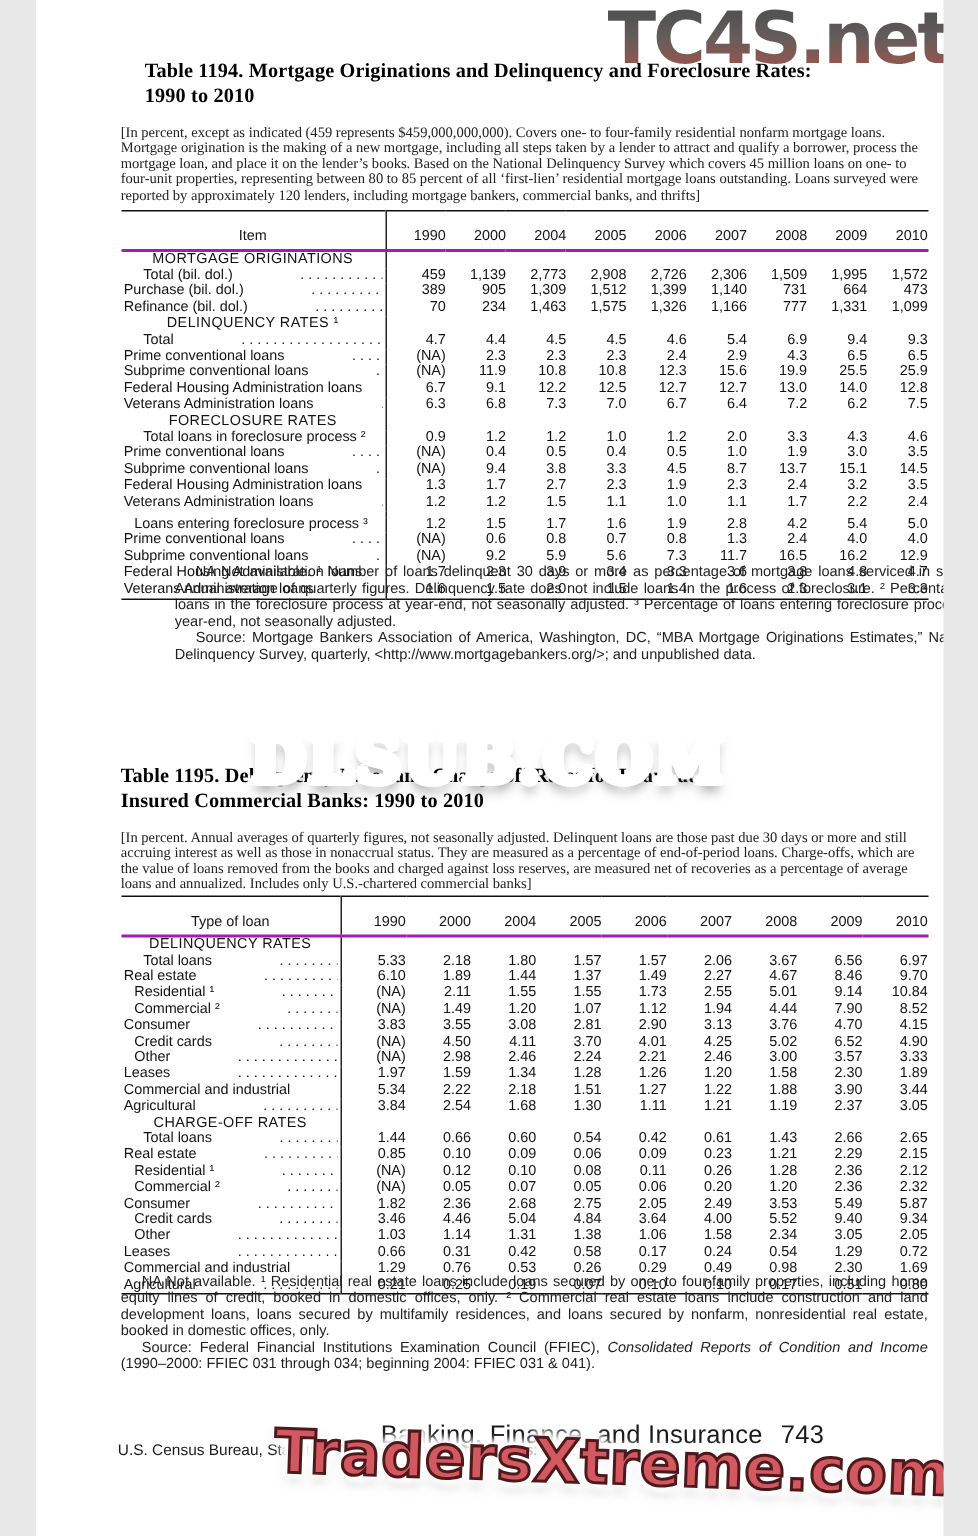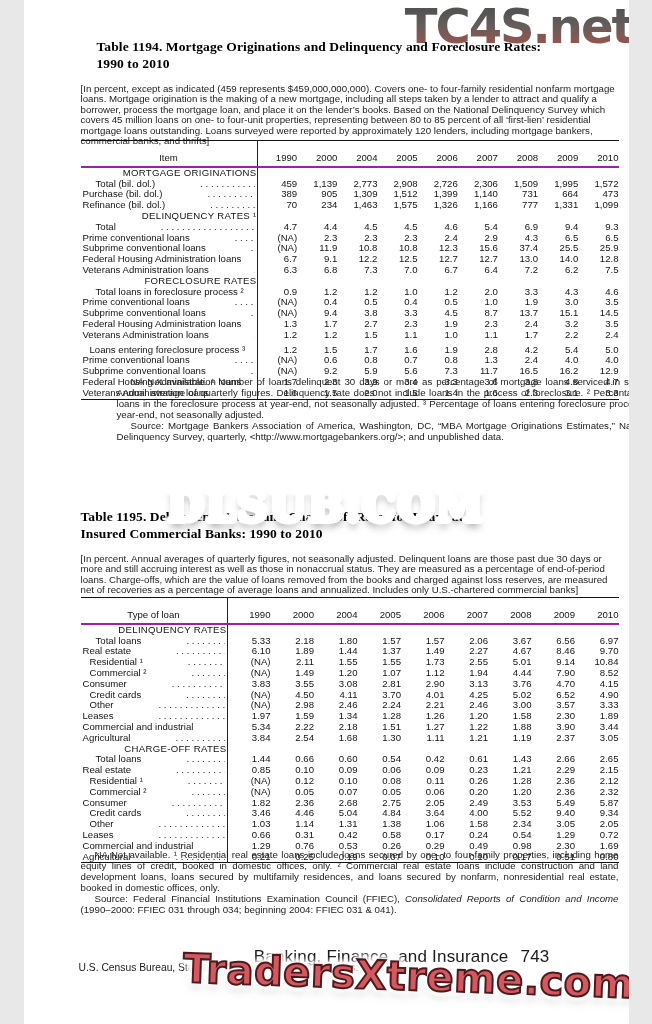--- a/index.html
+++ b/index.html
@@ -13,41 +13,41 @@
     position:absolute;left:57px;width:560px;margin:0;
     font-family:"Liberation Serif","DejaVu Serif",serif;
     font-weight:bold;font-size:13.5px;line-height:17px;color:#000;
     letter-spacing:.1px;z-index:2;
   }
   #t1194-title{top:38px;margin-left:16px;}
   #t1195-title{top:508px;}
   
   .intro{
     position:absolute;left:57px;width:538px;margin:0;
-    font-size:9.7px;line-height:10.4px;color:#222;z-index:2;
+    font-size:9.7px;line-height:10.4px;color:#222;z-index:2;font-family:Liberation Serif, serif;
   }
   #t1194-intro{top:84px;}
   #t1195-intro{top:554px;}
   
   .tbl-wrap{position:absolute;left:57px;z-index:2;}
   #t1194-wrap{top:140px;}
   #t1195-wrap{top:597px;}
   table.stat{
     width:538px;border-collapse:collapse;table-layout:fixed;
     font-size:9.6px;color:#131313;
     border-top:1.6px solid #111;border-bottom:1.6px solid #111;
   }
   table.stat th,table.stat td{padding:0;vertical-align:bottom;line-height:10.8px;font-weight:normal;}
   table.stat thead th{border-bottom:2px solid #a21caf;padding-top:12px;padding-bottom:2px;}
   th.lblh{text-align:center;border-right:1px solid #222;}
   table.t94 th.lblh{width:176px;}
   table.t95 th.lblh{width:146px;}
   th.yr{text-align:right;padding-right:8px;}
   td.lblcell,td.sec{border-right:1px solid #222;}
-  td.sec{text-align:right;padding:3.5px 0 1.5px;letter-spacing:.3px;}
+  td.sec{text-align:center;padding:3.5px 0 1.5px;letter-spacing:.3px;}
   td.val{text-align:right;padding-right:7px;}
   tr.boldrow{font-weight:bold;}
   .lblwrap{display:flex;align-items:flex-start;overflow:hidden;gap:45px;}
   .lblwrap .txt{white-space:nowrap;}
   .leader{flex:1;white-space:nowrap;overflow:hidden;margin-right:2px;color:#131313;}
   .leader::before{content:" . . . . . . . . . . . . . . . . . . . . . . . . . . . . . . . . . . . . . . . . . . . . .";}
   td.ind0 .lblwrap{padding-left:2px;}
   td.ind1 .lblwrap{padding-left:9px;}
   td.ind2 .lblwrap{padding-left:15px;}
   tr.gaprow td{height:4px;line-height:4px;font-size:2px;}
@@ -249,21 +249,21 @@
                 <span class="txt">Subprime conventional loans</span>
                 <span class="leader"></span>
               </span>
             </td>
             <td class="val">(NA)</td>
             <td class="val">11.9</td>
             <td class="val">10.8</td>
             <td class="val">10.8</td>
             <td class="val">12.3</td>
             <td class="val">15.6</td>
-            <td class="val">37.4</td>
+            <td class="val">19.9</td>
             <td class="val">25.5</td>
             <td class="val">25.9</td>
           </tr>
           <tr>
             <td class="lblcell ind0">
               <span class="lblwrap">
                 <span class="txt">Federal Housing Administration loans</span>
                 <span class="leader"></span>
               </span>
             </td>

